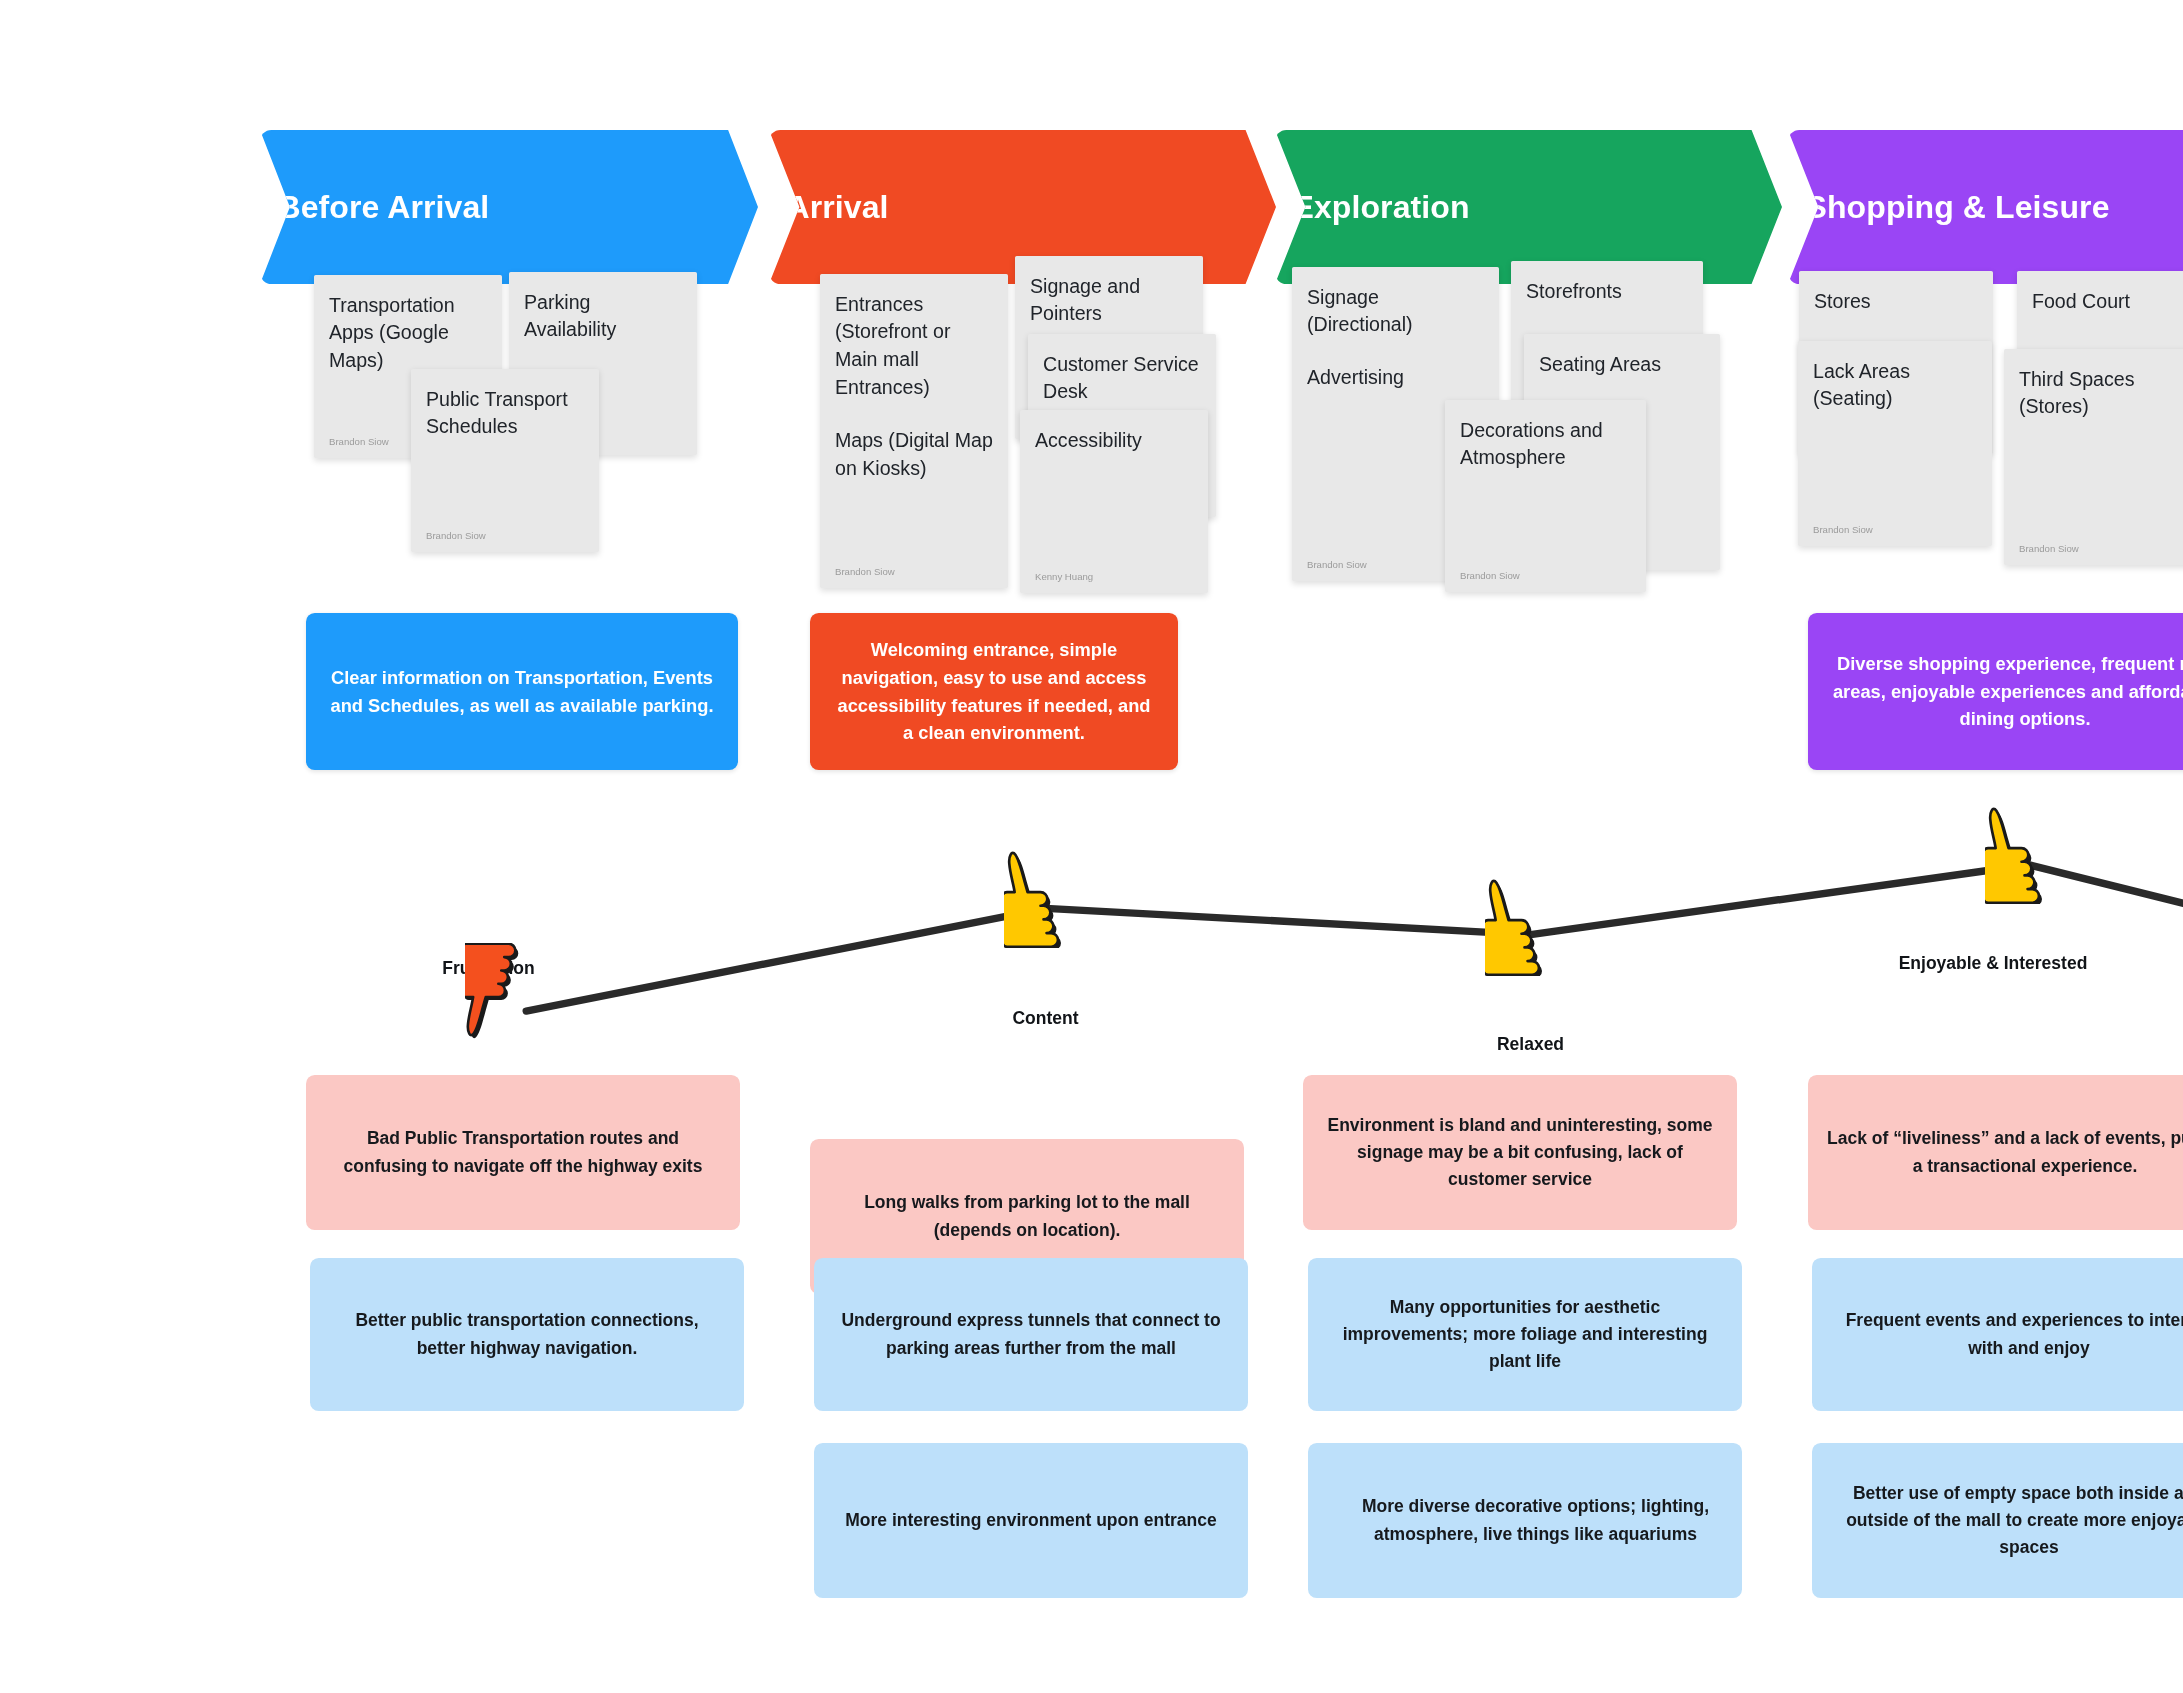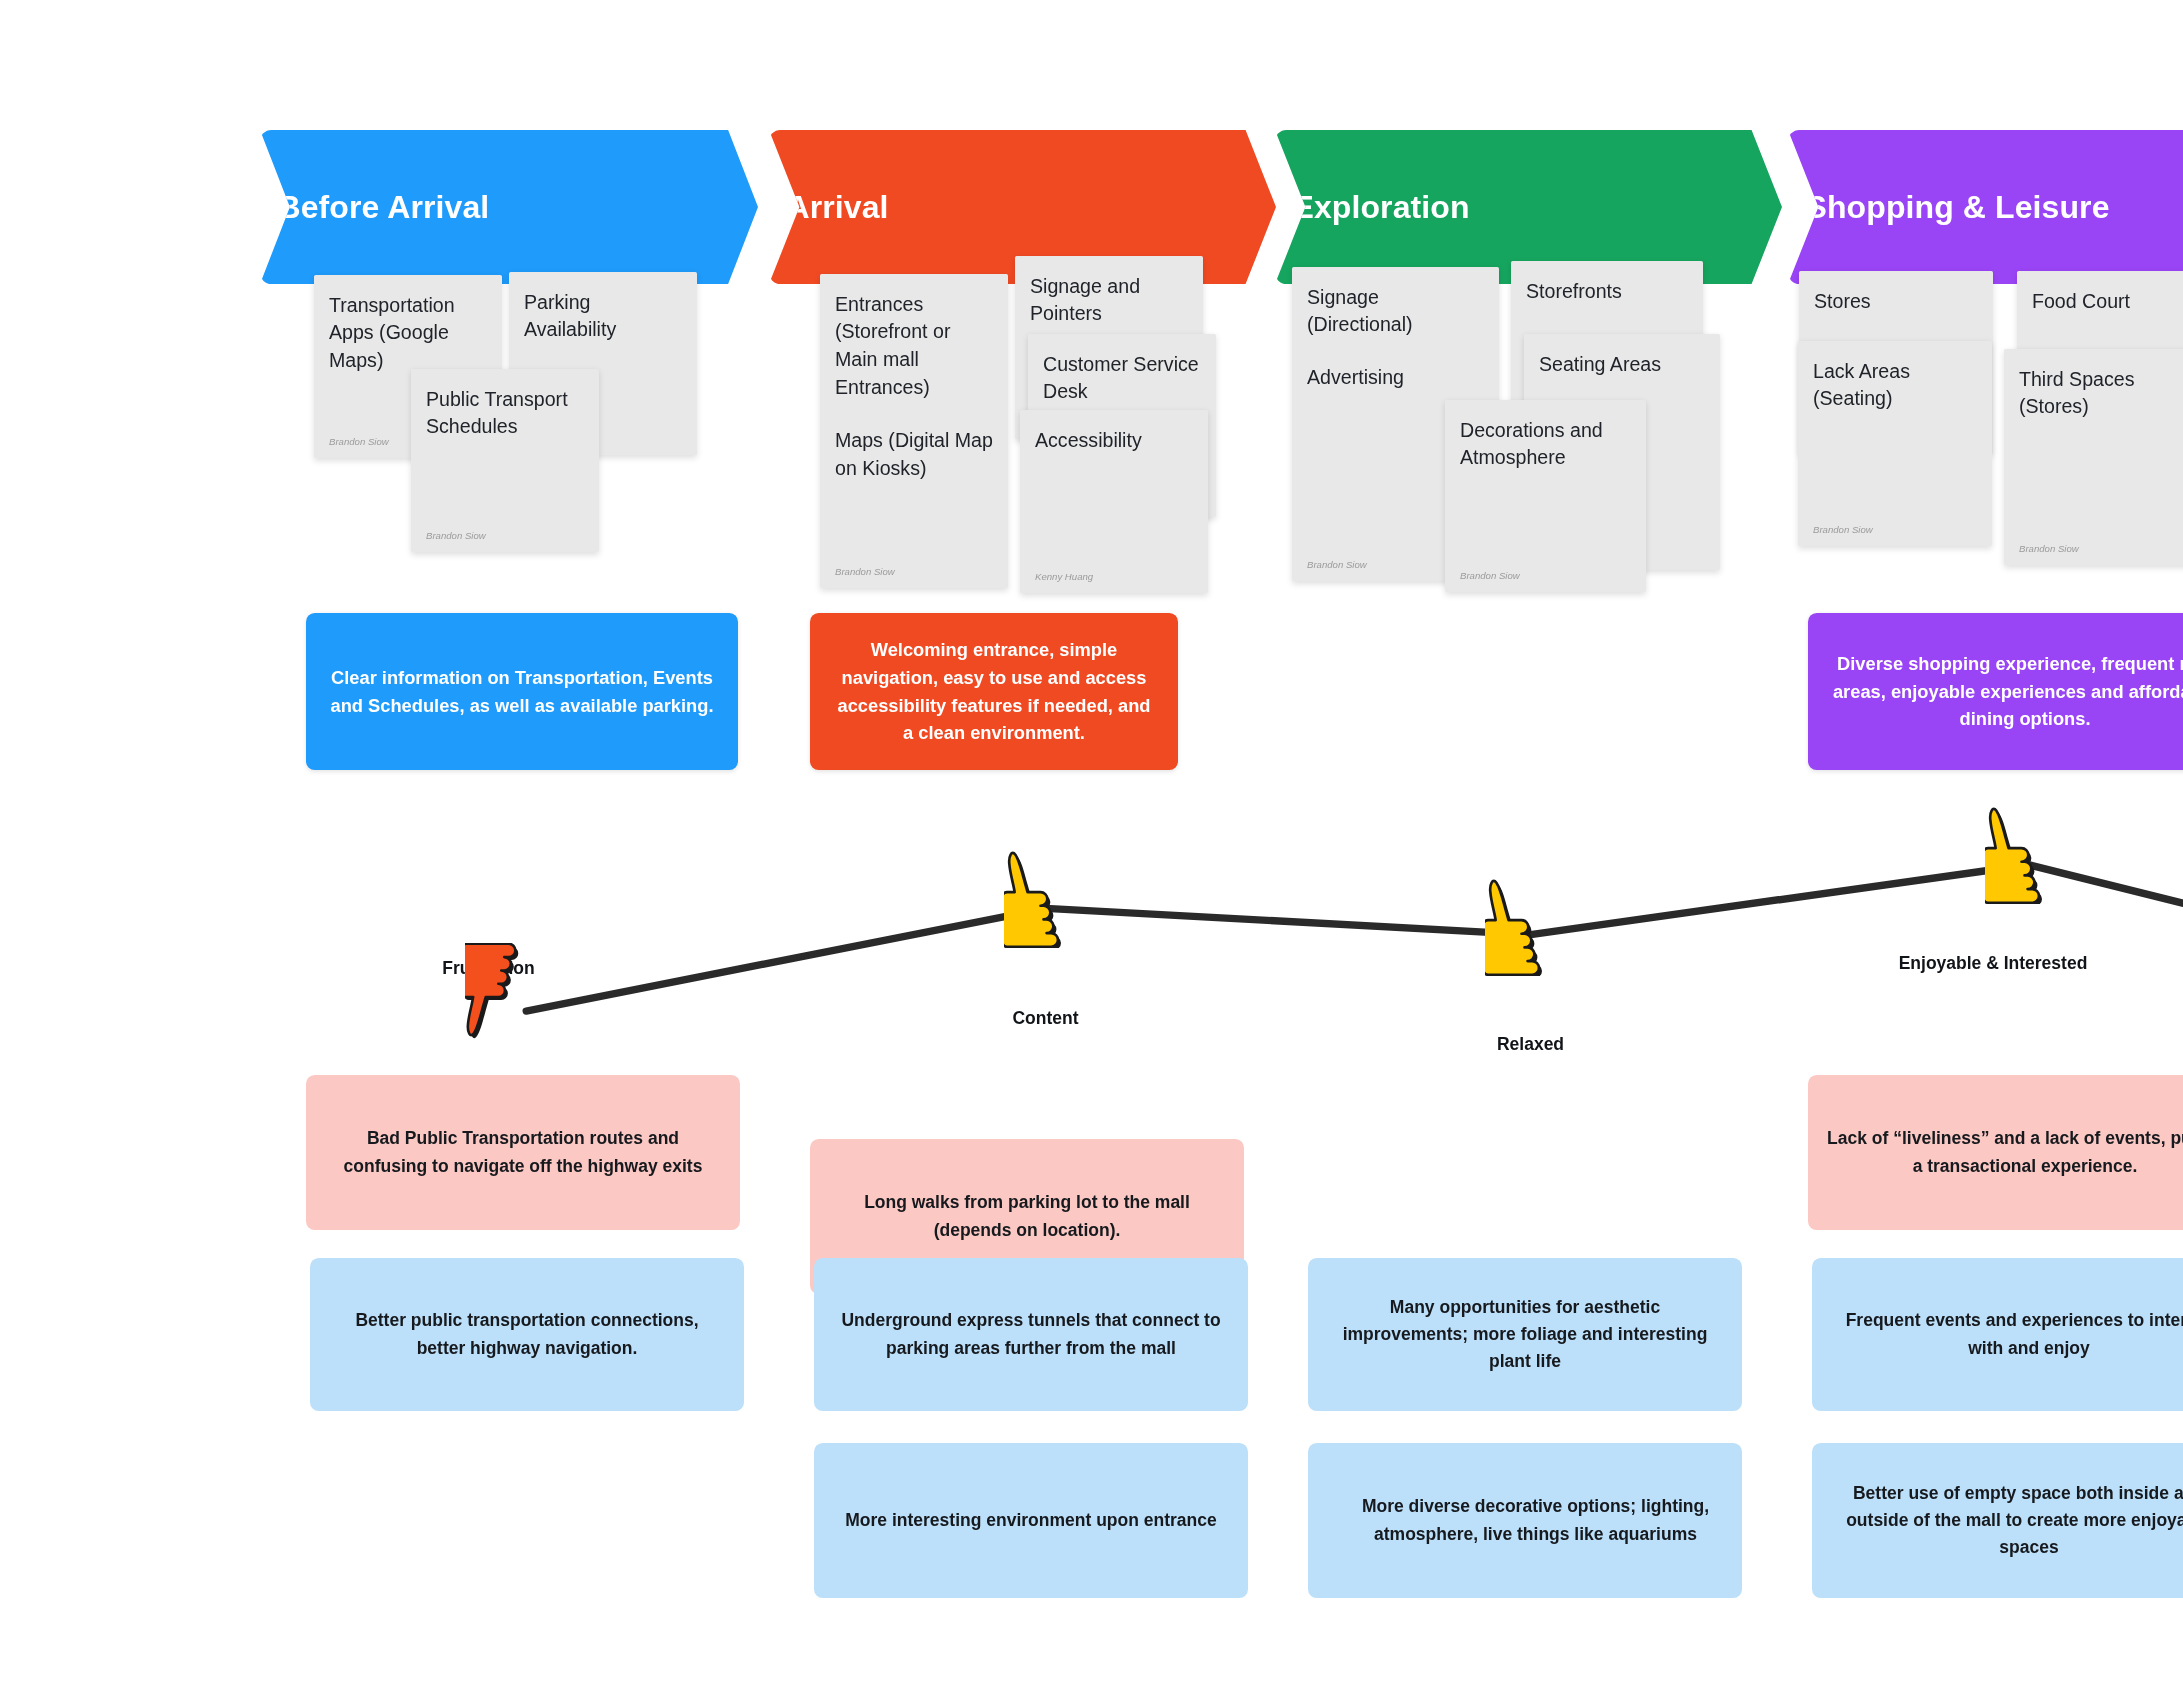--- a/index.html
+++ b/index.html
@@ -37,21 +37,21 @@
     box-shadow:0 2.2px 6.1px rgba(0,0,0,.13);
     padding:16.6px 15px 0 15px;box-sizing:border-box;
   }
   .note .ntxt{
     font-size:19.6px;line-height:1.42;color:#20242A;font-weight:400;
     white-space:pre-line;
   }
   .note .ntxt + .ntxt{margin-top:25px;}
   .note .nauthor{
     position:absolute;left:15px;bottom:11.4px;
-    font-size:9.6px;color:#9B9B9B;font-weight:400;font-style:italic;
+    font-size:9.6px;color:#9B9B9B;font-weight:400;
   }
 
   
   .goal{
     position:absolute;border-radius:8.7px;
     display:flex;align-items:center;justify-content:center;
     text-align:center;box-sizing:border-box;padding:11.4px 20px;
     box-shadow:0 1.3px 4.4px rgba(0,0,0,.10);
   }
   .goal .gtxt{font-size:18.3px;line-height:1.52;font-weight:700;}
@@ -233,20 +233,23 @@
     </div>
 
   </div>
 
   <div class="pain" style="left:306px;top:1075px;width:434px;height:155px;">
     <span class="ptxt">Bad Public Transportation routes and confusing to navigate off the highway exits</span>
   </div>
   <div class="pain" style="left:810px;top:1139px;width:434px;height:155px;">
     <span class="ptxt">Long walks from parking lot to the mall (depends on location).</span>
   </div>
+  <div class="pain" style="left:1303px;top:1075px;width:434px;height:155px;">
+    <span class="ptxt">Environment is bland and uninteresting, some signage may be a bit confusing, lack of customer service</span>
+  </div>
   <div class="pain" style="left:1808px;top:1075px;width:434px;height:155px;">
     <span class="ptxt">Lack of “liveliness” and a lack of events, purely a transactional experience.</span>
   </div>
 
   <div class="opp" style="left:310px;top:1258px;width:434px;height:153px;">
     <span class="otxt">Better public transportation connections, better highway navigation.</span>
   </div>
   <div class="opp" style="left:814px;top:1258px;width:434px;height:153px;">
     <span class="otxt">Underground express tunnels that connect to parking areas further from the mall</span>
   </div>

